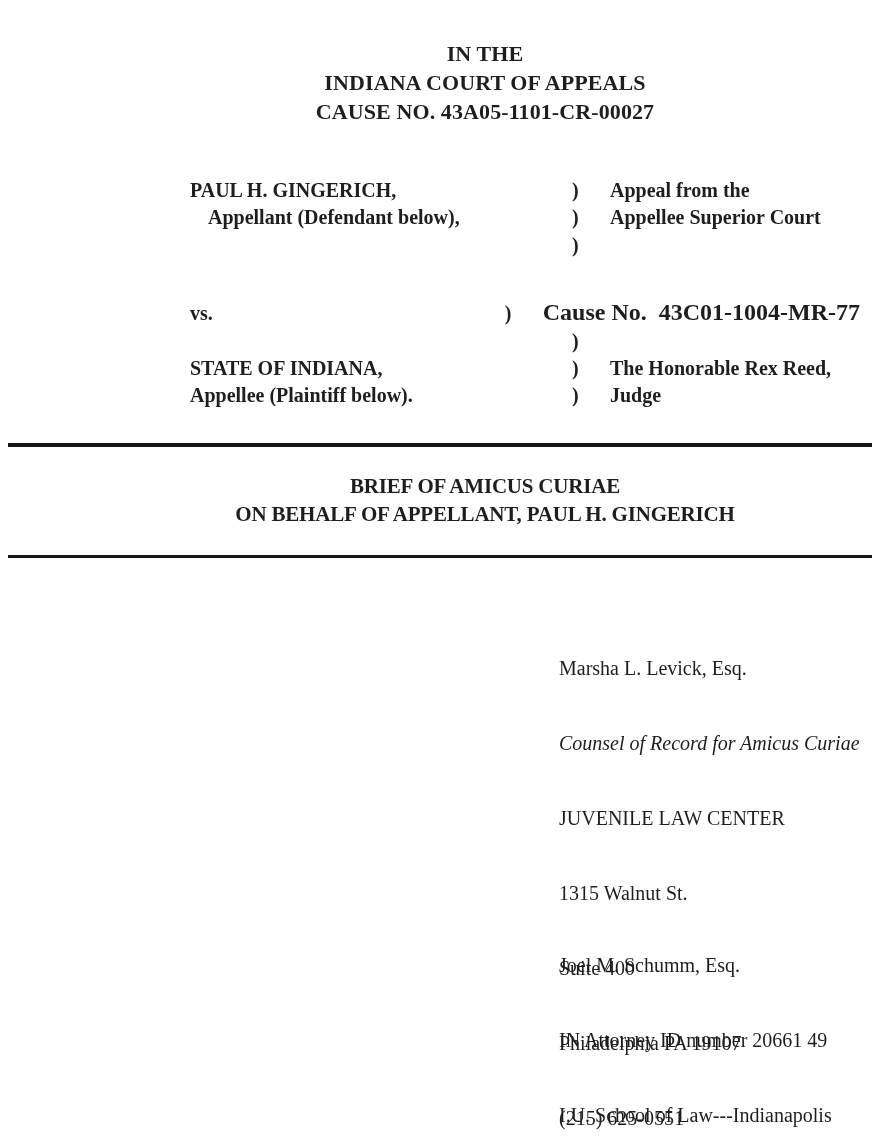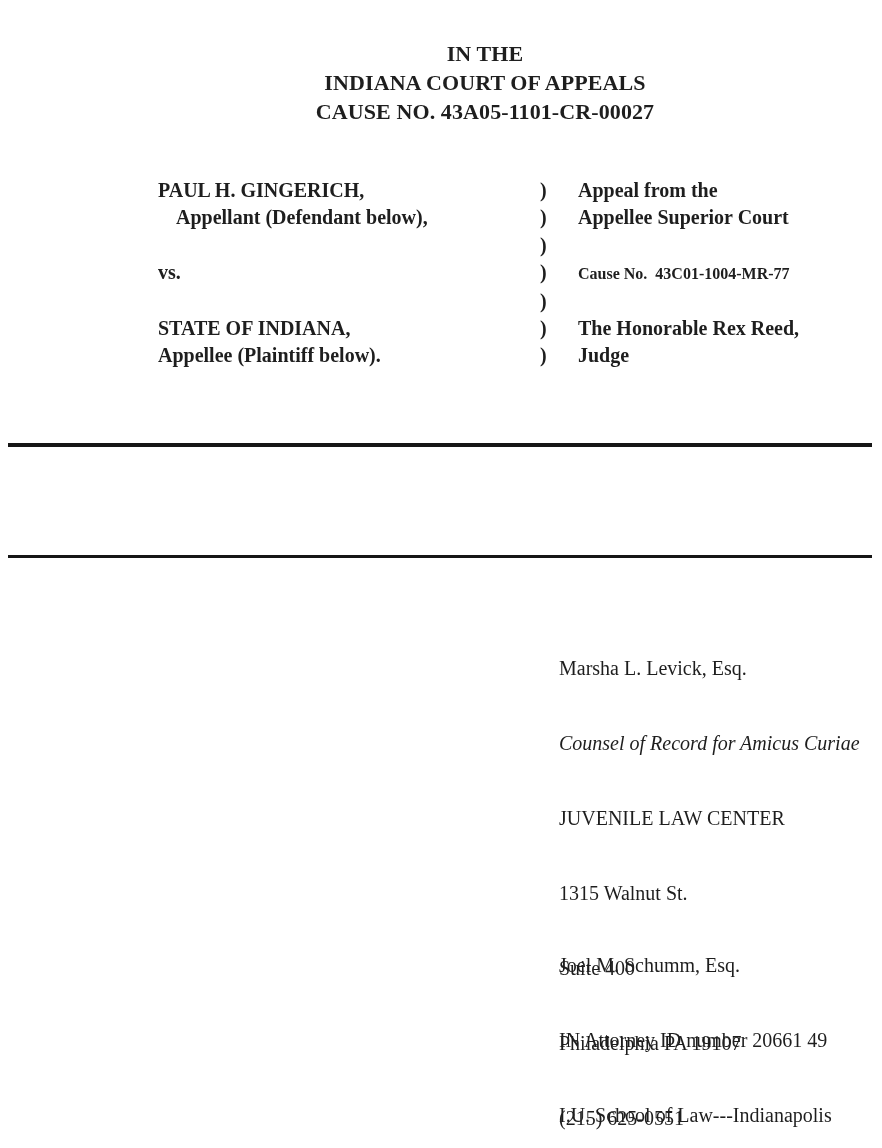--- a/index.html
+++ b/index.html
@@ -32,25 +32,25 @@
 
   
   .caption {
     position: absolute;
     top: 177px; left: 26px; width: 834px;
     font-weight: 700;
     font-size: 20px;
     line-height: 27.4px;
   }
   .cap-row { display: flex; align-items: baseline; min-height: 27.4px; }
-  .cap-left  { width: 382px; white-space: pre; }
+  .cap-left  { width: 382px; white-space: pre; margin-left: 32px; }
   .cap-left.indent { padding-left: 62px; }
   .cap-paren { width: 24px; white-space: pre; }
   .cap-right { padding-left: 38px; white-space: pre; }
-  .cap-right.small { font-size: 16px; }
+  .cap-right.small { font-size: 24px; margin-top: 40px; }
 
   
   .rule {
     position: absolute;
     left: 8px; width: 864px;
     background: #161616;
   }
   .rule-top { top: 443px; height: 4px; }
   .rule-bottom { top: 555px; height: 3px; }
 
@@ -120,20 +120,24 @@
     </div>
     <div class="cap-row">
       <div class="cap-left">Appellee (Plaintiff below).</div>
       <div class="cap-paren">)</div>
       <div class="cap-right">Judge</div>
     </div>
   </section>
 
   <div class="rule rule-top"></div>
 
+  <div class="brief-title">
+    <div>BRIEF OF AMICUS CURIAE</div>
+    <div>ON BEHALF OF APPELLANT, PAUL H. GINGERICH</div>
+  </div>
 
   <div class="rule rule-bottom"></div>
 
   <section class="counsel counsel-1">
     <div>Marsha L. Levick, Esq.</div>
     <div class="italic">Counsel of Record for Amicus Curiae</div>
     <div>JUVENILE LAW CENTER</div>
     <div>1315 Walnut St.</div>
     <div>Suite 400</div>
     <div>Philadelphia PA 19107</div>

